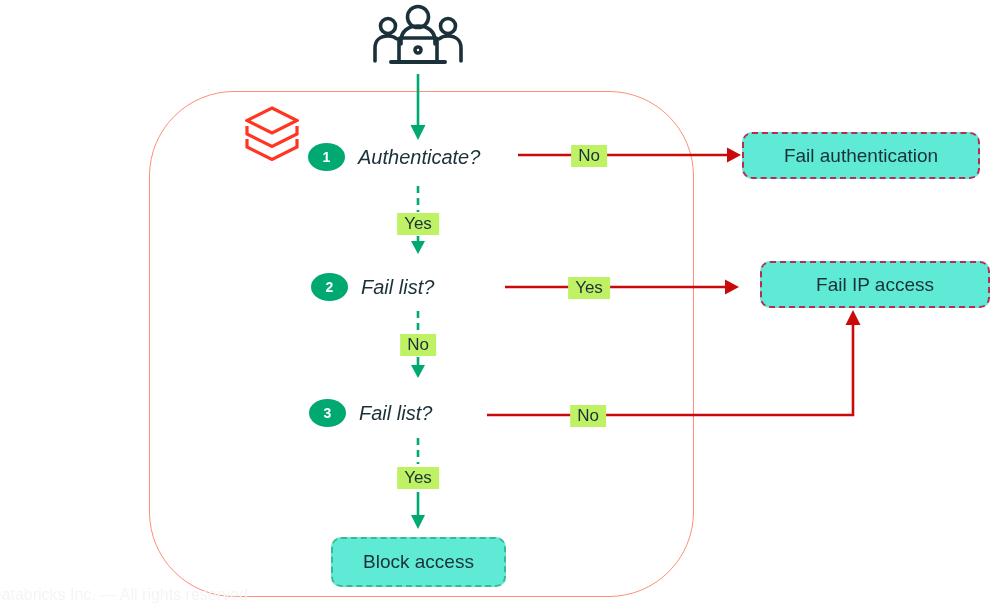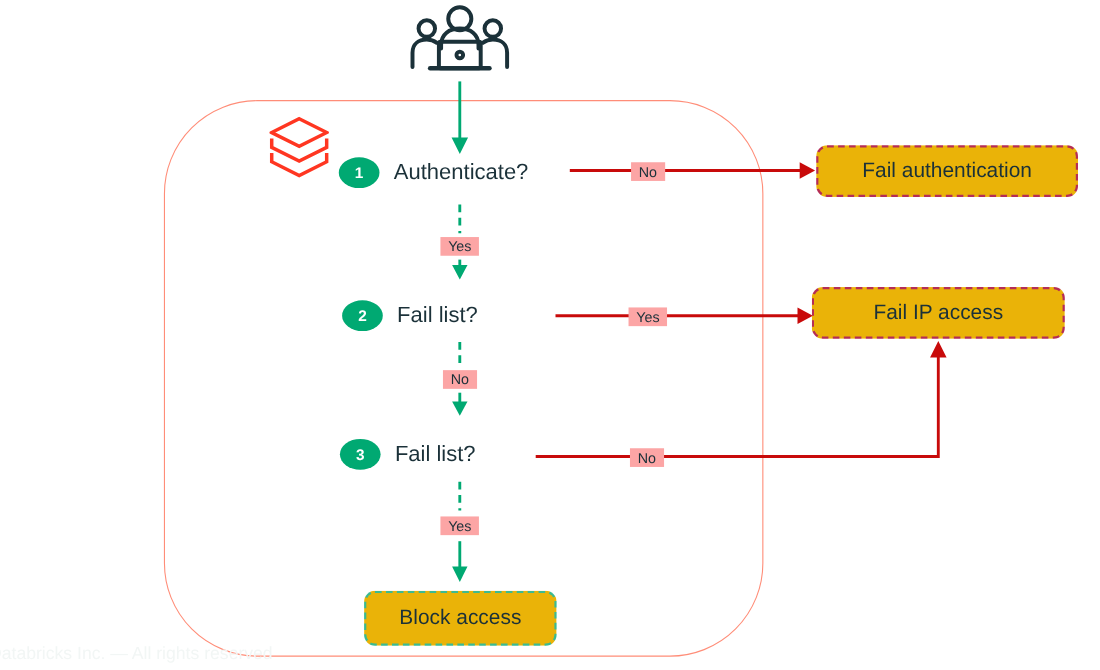--- a/index.html
+++ b/index.html
@@ -32,35 +32,35 @@
   .stroke-red{stroke:var(--c-red-arrow);}
   .fill-red{fill:var(--c-red-arrow);}
   .ln{fill:none;stroke-width:2.6px;}
   .dashed{stroke-dasharray:7 5;}
   
   .step-row{display:flex;align-items:center;gap:13px;height:28px;}
   .badge{
     min-width:37px;height:28px;border-radius:50%;background:var(--c-green);
     color:#fff;font-size:14px;font-weight:bold;display:flex;align-items:center;justify-content:center;
   }
-  .question{font-size:20px;color:var(--c-navy);white-space:nowrap;}
+  .question{font-size:20px;color:var(--c-navy);white-space:nowrap;font-style:italic;}
   
   .edge-label{
-    background:#fca5a5;color:var(--c-navy);font-size:13px;padding:1px 7px;white-space:nowrap;
+    background:#bef264;color:var(--c-navy);font-size:17px;padding:1px 7px;white-space:nowrap;
     transform:translate(-50%,-50%);
   }
   
   .outcome{
     border-radius:10px;display:flex;align-items:center;justify-content:center;
-    font-size:19px;color:var(--c-navy);background:#eab308;white-space:nowrap;
+    font-size:19px;color:var(--c-navy);background:#5eead4;white-space:nowrap;
   }
   .outcome.fail{border:2px dashed var(--c-crimson);}
   .outcome.allow{border:2px dashed var(--c-green-box);}
   .box-fail-auth{left:742px;top:132px;width:238px;height:47px;}
-  .box-fail-ip{left:738px;top:261px;width:230px;height:47px;}
+  .box-fail-ip{left:760px;top:261px;width:230px;height:47px;}
   .box-allow{left:331px;top:537px;width:175px;height:50px;}
   
   .footer{left:-10px;top:586px;font-size:16px;color:var(--c-footer);white-space:nowrap;}
   .icon-users{left:368px;top:4px;}
   .icon-databricks{left:245px;top:106px;}
 </style>
 </head>
 <body>
 
 <div class="stage">

